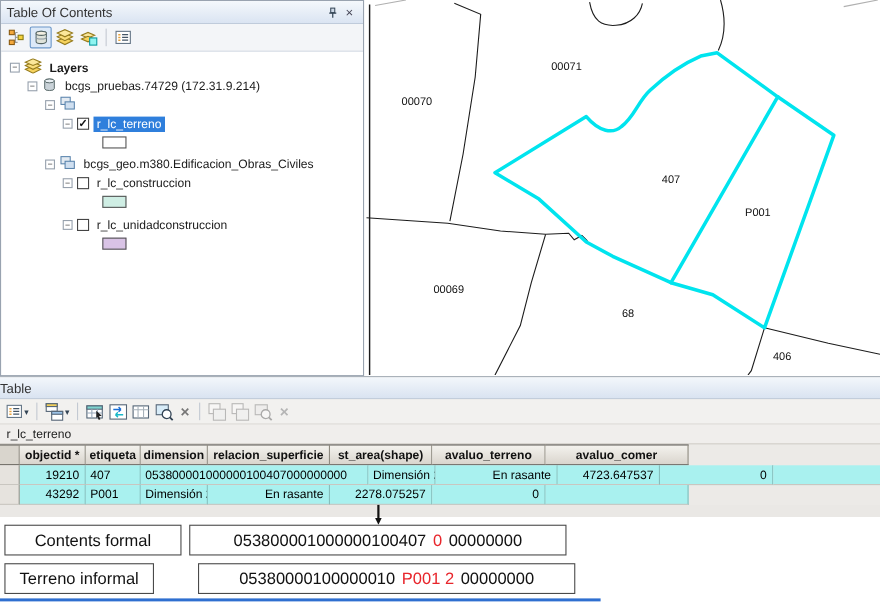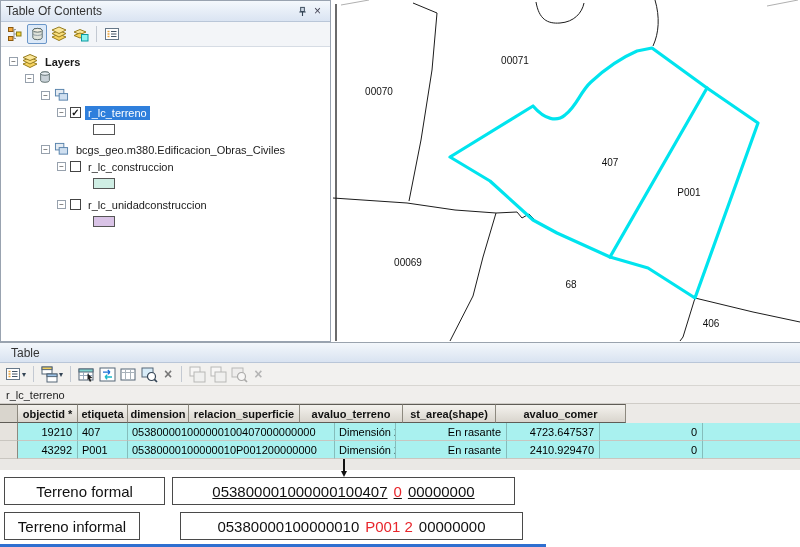--- a/index.html
+++ b/index.html
@@ -30,21 +30,21 @@
   .lbl.bold { font-weight:bold; }
   .swatch { width:22px; height:11px; border:1px solid #555; }
 
   
   .map { position:absolute; left:333px; top:0; width:467px; height:341px; background:#fff; }
 
   
   .tablep { position:absolute; left:0; top:342px; width:800px; height:128px; background:#eceae7;
             border-top:1px solid #9aa3ae; }
   .tp-titlebar { height:20px; background:linear-gradient(#f3f7fb,#d9e3f1);
-                 border-bottom:1px solid #b9c6d8; display:flex; align-items:center; padding:0 11px; }
+                 border-bottom:1px solid #b9c6d8; display:flex; align-items:center; padding:0 0; }
   .tp-title { font-size:12px; color:#333; }
   .tp-toolbar { height:23px; background:#f2f1ef; border-bottom:1px solid #d8d6d2;
                 display:flex; align-items:center; padding:0 5px; gap:4px; }
   .ticon { display:flex; align-items:center; }
   .ticon .dd { font-size:8px; color:#345; margin-left:1px; }
   .dim { opacity:.4; filter:grayscale(1); }
   .xbtn { font-size:14px; font-weight:bold; color:#777; line-height:14px; padding:0 2px; }
   .xbtn.dim2 { color:#b5b5b5; }
   .tp-tabrow { height:18px; background:#f0eeec; border-bottom:1px solid #cfccc7;
                font-size:11px; color:#222; display:flex; align-items:center; padding:0 6px; }
@@ -143,20 +143,21 @@
               <path d="M1,3.5 L8,0.5 L15,3.5 L8,6.5 Z" fill="#fbe79a" stroke="#967c1e"></path>
             </svg></span>
         <span class="lbl bold">Layers</span>
       </div>
       <div class="trow" style="padding-left:24px">
         <span class="exp">−</span>
         <span><svg width="14" height="15" viewBox="0 0 16 16">
               <path d="M3,3.5 a5,2 0 0 1 10,0 v8 a5,2 0 0 1 -10,0 z" fill="#c9d2d8" stroke="#566"></path>
               <ellipse cx="8" cy="3.5" rx="5" ry="2" fill="#e8eef2" stroke="#566"></ellipse>
             </svg></span>
+        <span class="lbl">bcgs_pruebas.74729 (172.31.9.214)</span>
       </div>
       <div class="trow" style="padding-left:40px">
         <span class="exp">−</span>
         <span><svg width="15" height="14" viewBox="0 0 16 15">
               <rect x="1.5" y="1.5" width="9" height="7" fill="#e4ebf2" stroke="#5580aa"></rect>
               <rect x="5.5" y="6" width="9" height="7" fill="#cfdff0" stroke="#5580aa"></rect>
             </svg></span>
       </div>
       <div class="trow" style="padding-left:56px">
         <span class="exp">−</span>
@@ -304,61 +305,60 @@
       <span>r_lc_terreno</span>
     </div>
 
     <div class="grid">
       <div class="grow head">
         <div class="gc c0 stub"></div>
         <div class="gc c1">objectid *</div>
         <div class="gc c2">etiqueta</div>
         <div class="gc c4">dimension</div>
         <div class="gc c5">relacion_superficie</div>
+        <div class="gc c6">st_area(shape)</div>
         <div class="gc c7">avaluo_terreno</div>
-        <div class="gc c6">st_area(shape)</div>
         <div class="gc c8">avaluo_comer</div>
       </div>
       <div class="grow drow">
         <div class="gc c0 stub"></div>
         <div class="gc c1 ra">19210</div>
         <div class="gc c2 la">407</div>
         <div class="gc c3 la">053800001000000100407000000000</div>
         <div class="gc c4 la">Dimensión 2</div>
         <div class="gc c5 ra">En rasante</div>
         <div class="gc c6 ra">4723.647537</div>
         <div class="gc c7 ra">0</div>
         <div class="gc c8"></div>
       </div>
       <div class="grow drow">
         <div class="gc c0 stub"></div>
         <div class="gc c1 ra">43292</div>
         <div class="gc c2 la">P001</div>
-        <div class="gc c3 la">05380000100000010P001200000000</div>
         <div class="gc c4 la">Dimensión 2</div>
         <div class="gc c5 ra">En rasante</div>
-        <div class="gc c6 ra">2410.929470</div>
+        <div class="gc c6 ra">2278.075257</div>
         <div class="gc c7 ra">0</div>
         <div class="gc c8"></div>
       </div>
       <div class="graystrip"></div>
     </div>
   </div>
 
   <div class="annot-area"></div>
 
   <div class="arrow">
     <div class="stem"></div>
     <div class="headt"></div>
   </div>
 
   <div class="abox" style="left:4px; top:477px; width:161px; height:28px;">
-    <span>Terreno formal</span>
-  </div>
-  <div class="abox" style="left:172px; top:477px; width:343px; height:28px;text-decoration:underline;">
+    <span>Contents formal</span>
+  </div>
+  <div class="abox" style="left:172px; top:477px; width:343px; height:28px;">
     <span>053800001000000100407</span>
     <span class="red">0</span>
     <span>00000000</span>
   </div>
 
   <div class="abox" style="left:4px; top:512px; width:136px; height:28px;">
     <span>Terreno informal</span>
   </div>
   <div class="abox" style="left:180px; top:512px; width:343px; height:28px;">
     <span>05380000100000010</span>

